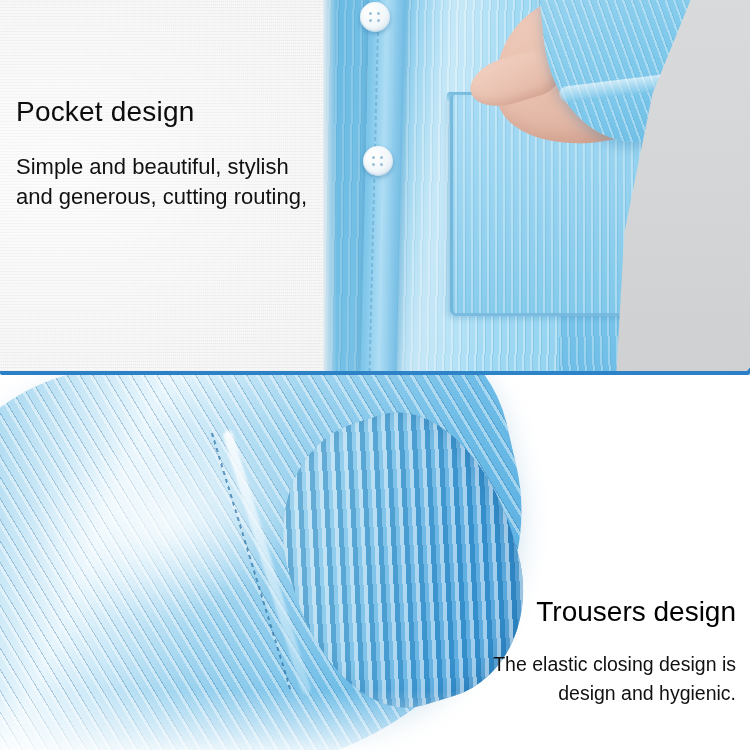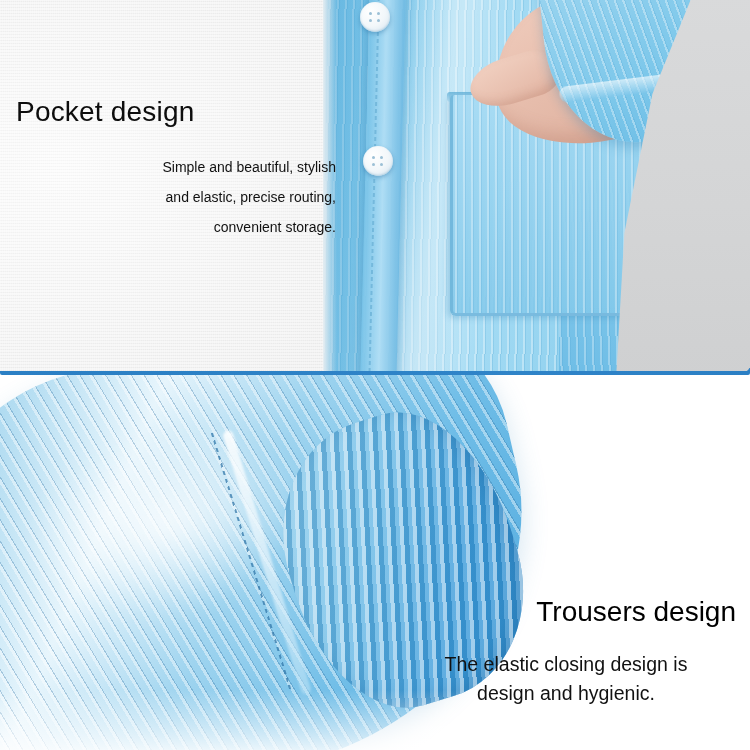--- a/index.html
+++ b/index.html
@@ -120,22 +120,22 @@
   .trouser-hint-st{position:absolute;inset:0;
      background-image:repeating-linear-gradient(88deg,
         rgba(255,255,255,0) 0 2px,rgba(255,255,255,.3) 2px 4px,
         rgba(70,155,205,.18) 4px 5px,rgba(255,255,255,0) 5px 8px);}
   .fade-left{position:absolute;left:0;top:0;width:14px;height:100%;
      background:linear-gradient(90deg,rgba(243,243,243,.9),rgba(243,243,243,0));}
 
   
   .t-head{position:absolute;left:16px;top:96px;font-size:28px;color:#0d0d0d;
           letter-spacing:.2px;white-space:nowrap;}
-  .t-body{position:absolute;left:16px;top:152px;width:320px;font-size:14px;
-          line-height:30px;color:#111111;text-align:right;}
+  .t-body{position:absolute;left:16px;top:152px;width:320px;font-size:22px;
+          line-height:30px;color:#111111;}
   .t-body span{display:block;white-space:nowrap;}
 
   
   .divider{position:absolute;left:0;top:371px;width:750px;height:4px;
      background:linear-gradient(90deg,#2b7fc4 0%,#2f84c8 70%,#2b7fc4 100%);
      border-radius:0 0 2px 2px;}
 
   
   .panel-bot{position:absolute;left:0;top:375px;width:750px;height:375px;
              background:#ffffff;overflow:hidden;}
@@ -170,21 +170,21 @@
      border-radius:6px;filter:blur(.8px);}
   .seam-line{position:absolute;left:250px;top:52px;width:2px;height:268px;
      transform:rotate(-17deg);
      background:repeating-linear-gradient(180deg,rgba(50,120,170,.75) 0 4px,rgba(255,255,255,0) 4px 8px);}
   .leg-fade-b{position:absolute;left:-40px;bottom:-30px;width:520px;height:90px;
      background:linear-gradient(0deg,#ffffff 20%,rgba(255,255,255,0));}
 
   .b-head{position:absolute;right:14px;top:596px;font-size:28px;color:#000000;
           white-space:nowrap;text-align:right;}
   .b-body{position:absolute;right:14px;top:650px;width:340px;font-size:19.5px;
-          line-height:29px;color:#111111;text-align:center;}
+          line-height:29px;color:#111111;text-align:right;}
   .b-body span{display:block;white-space:nowrap;}
 </style>
 </head>
 <body>
 
 <div id="page">
 
   <div class="panel-top">
     <div class="paper-bg"></div>
     <div class="paper-noise"></div>
@@ -229,22 +229,21 @@
       <div class="cuff-edge"></div>
       <div class="fade-left"></div>
     </div>
 
     <div class="grey-right"></div>
     <div class="grey-right-border"></div>
 
     <div class="t-head">Pocket design</div>
     <div class="t-body">
       <span>Simple and beautiful, stylish</span>
-      <span>and elastic, precise routing,</span>
-      <span>convenient storage.</span>
+      <span>and generous, cutting routing,</span>
     </div>
   </div>
 
   <div class="divider"></div>
 
   <div class="panel-bot">
     <div class="leg">
       <div class="leg-st"></div>
     </div>
     <div class="leg-hi"></div>

